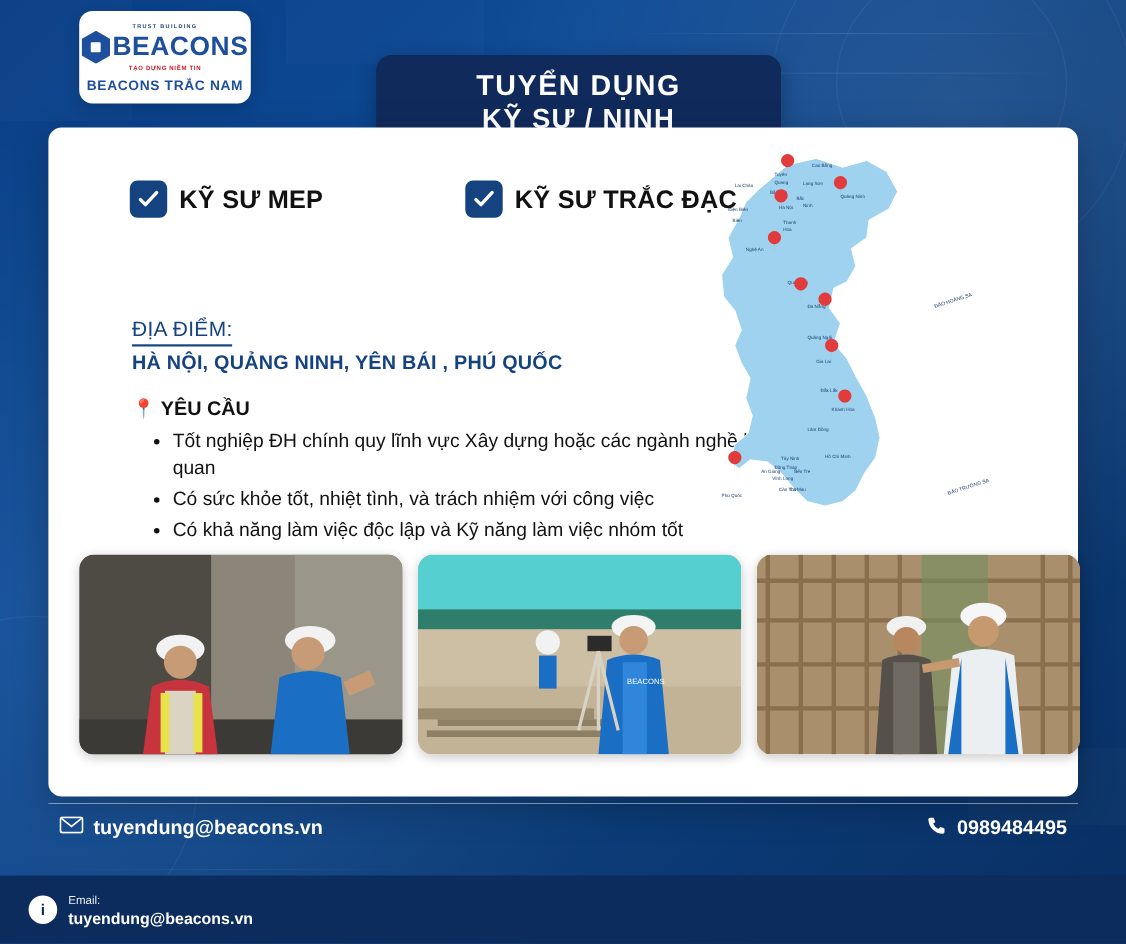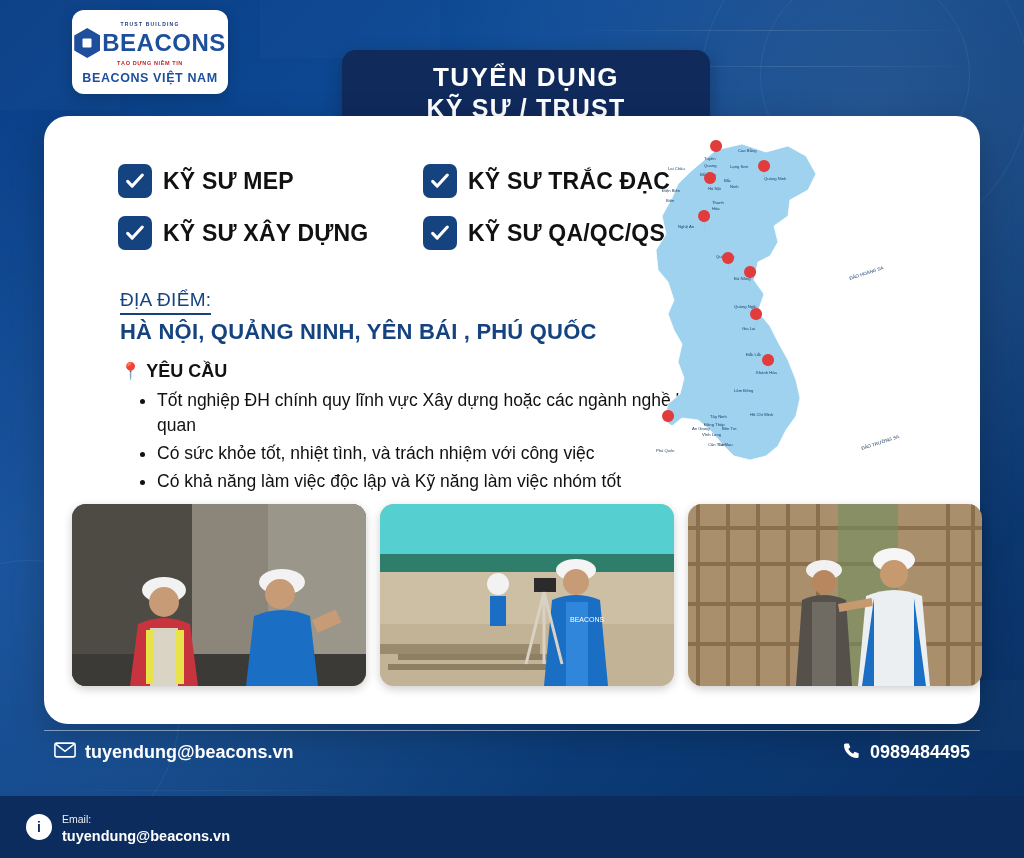--- a/index.html
+++ b/index.html
@@ -32,21 +32,21 @@
   }
   .bg-deco .blk {
     position: absolute; background: rgba(255,255,255,.05);
   }
 
   
   .card {
     position: absolute;
     left: 44px; top: 116px; width: 936px; height: 608px;
     background: #ffffff;
-    border-radius: 24px;
+    border-radius: 12px;
     box-shadow: 0 10px 34px rgba(0,0,0,.22);
   }
 
   
   .logo-box {
     position: absolute; left: 72px; top: 10px;
     width: 156px; height: 84px;
     background: #ffffff;
     border-radius: 12px;
     box-shadow: 0 4px 14px rgba(0,0,0,.18);
@@ -116,21 +116,21 @@
   .loc-head {
     position: absolute; left: 76px; top: 173px;
     font-size: 19px; font-weight: 400; color: #15437f;
     letter-spacing: .3px;
   }
   .loc-head::after {
     content: ""; display: block; height: 2px; background: #15437f; margin-top: 2px;
   }
   .loc-val {
     position: absolute; left: 76px; top: 203px;
-    font-size: 22px; font-weight: 800; color: #15437f; letter-spacing: .2px;
+    font-size: 18px; font-weight: 800; color: #15437f; letter-spacing: .2px;
   }
 
   
   .req-head {
     position: absolute; left: 76px; top: 245px;
     display: flex; align-items: center; gap: 5px;
     font-size: 18px; font-weight: 800; color: #111;
   }
   .pin-ico { color: #e03a3a; font-size: 17px; line-height: 1; }
   .req-list {
@@ -222,26 +222,26 @@
     <div class="blk" style="left:880px; top:680px; width:144px; height:70px;"></div>
   </div>
 
   <div class="logo-box">
     <div class="logo-tag">TRUST BUILDING</div>
     <div class="logo-main">
       <span class="logo-hex"></span>
       <span class="logo-word">BEACONS</span>
     </div>
     <div class="logo-sub2">TẠO DỰNG NIỀM TIN</div>
-    <div class="logo-name">BEACONS VIỆT NAM</div>
+    <div class="logo-name">BEACONS TRẮC NAM</div>
   </div>
 
   <div class="title-banner">
     <div class="title-1">TUYỂN DỤNG</div>
-    <div class="title-2">KỸ SƯ / TRUST</div>
+    <div class="title-2">KỸ SƯ / NINH</div>
   </div>
 
   <div class="card">
 
     <div class="jobs">
       <div class="job-row">
         <div class="job">
           <span class="chk">
             <svg width="22" height="22" viewBox="0 0 24 24">
                 <path d="M4 12.5l5 5 11-12" fill="none" stroke="#ffffff" stroke-width="3.4" stroke-linecap="round" stroke-linejoin="round"></path>
@@ -249,38 +249,20 @@
           </span>
           <span class="job-label">KỸ SƯ MEP</span>
         </div>
         <div class="job">
           <span class="chk">
             <svg width="22" height="22" viewBox="0 0 24 24">
                 <path d="M4 12.5l5 5 11-12" fill="none" stroke="#ffffff" stroke-width="3.4" stroke-linecap="round" stroke-linejoin="round"></path>
               </svg>
           </span>
           <span class="job-label">KỸ SƯ TRẮC ĐẠC</span>
-        </div>
-      </div>
-      <div class="job-row">
-        <div class="job">
-          <span class="chk">
-            <svg width="22" height="22" viewBox="0 0 24 24">
-                <path d="M4 12.5l5 5 11-12" fill="none" stroke="#ffffff" stroke-width="3.4" stroke-linecap="round" stroke-linejoin="round"></path>
-              </svg>
-          </span>
-          <span class="job-label">KỸ SƯ XÂY DỰNG</span>
-        </div>
-        <div class="job">
-          <span class="chk">
-            <svg width="22" height="22" viewBox="0 0 24 24">
-                <path d="M4 12.5l5 5 11-12" fill="none" stroke="#ffffff" stroke-width="3.4" stroke-linecap="round" stroke-linejoin="round"></path>
-              </svg>
-          </span>
-          <span class="job-label">KỸ SƯ QA/QC/QS</span>
         </div>
       </div>
     </div>
 
     <div class="loc-head">ĐỊA ĐIỂM:</div>
     <div class="loc-val">HÀ NỘI, QUẢNG NINH, YÊN BÁI , PHÚ QUỐC</div>
 
     <div class="req-head">
       <span class="pin-ico">📍</span>
       <span>YÊU CẦU</span>

